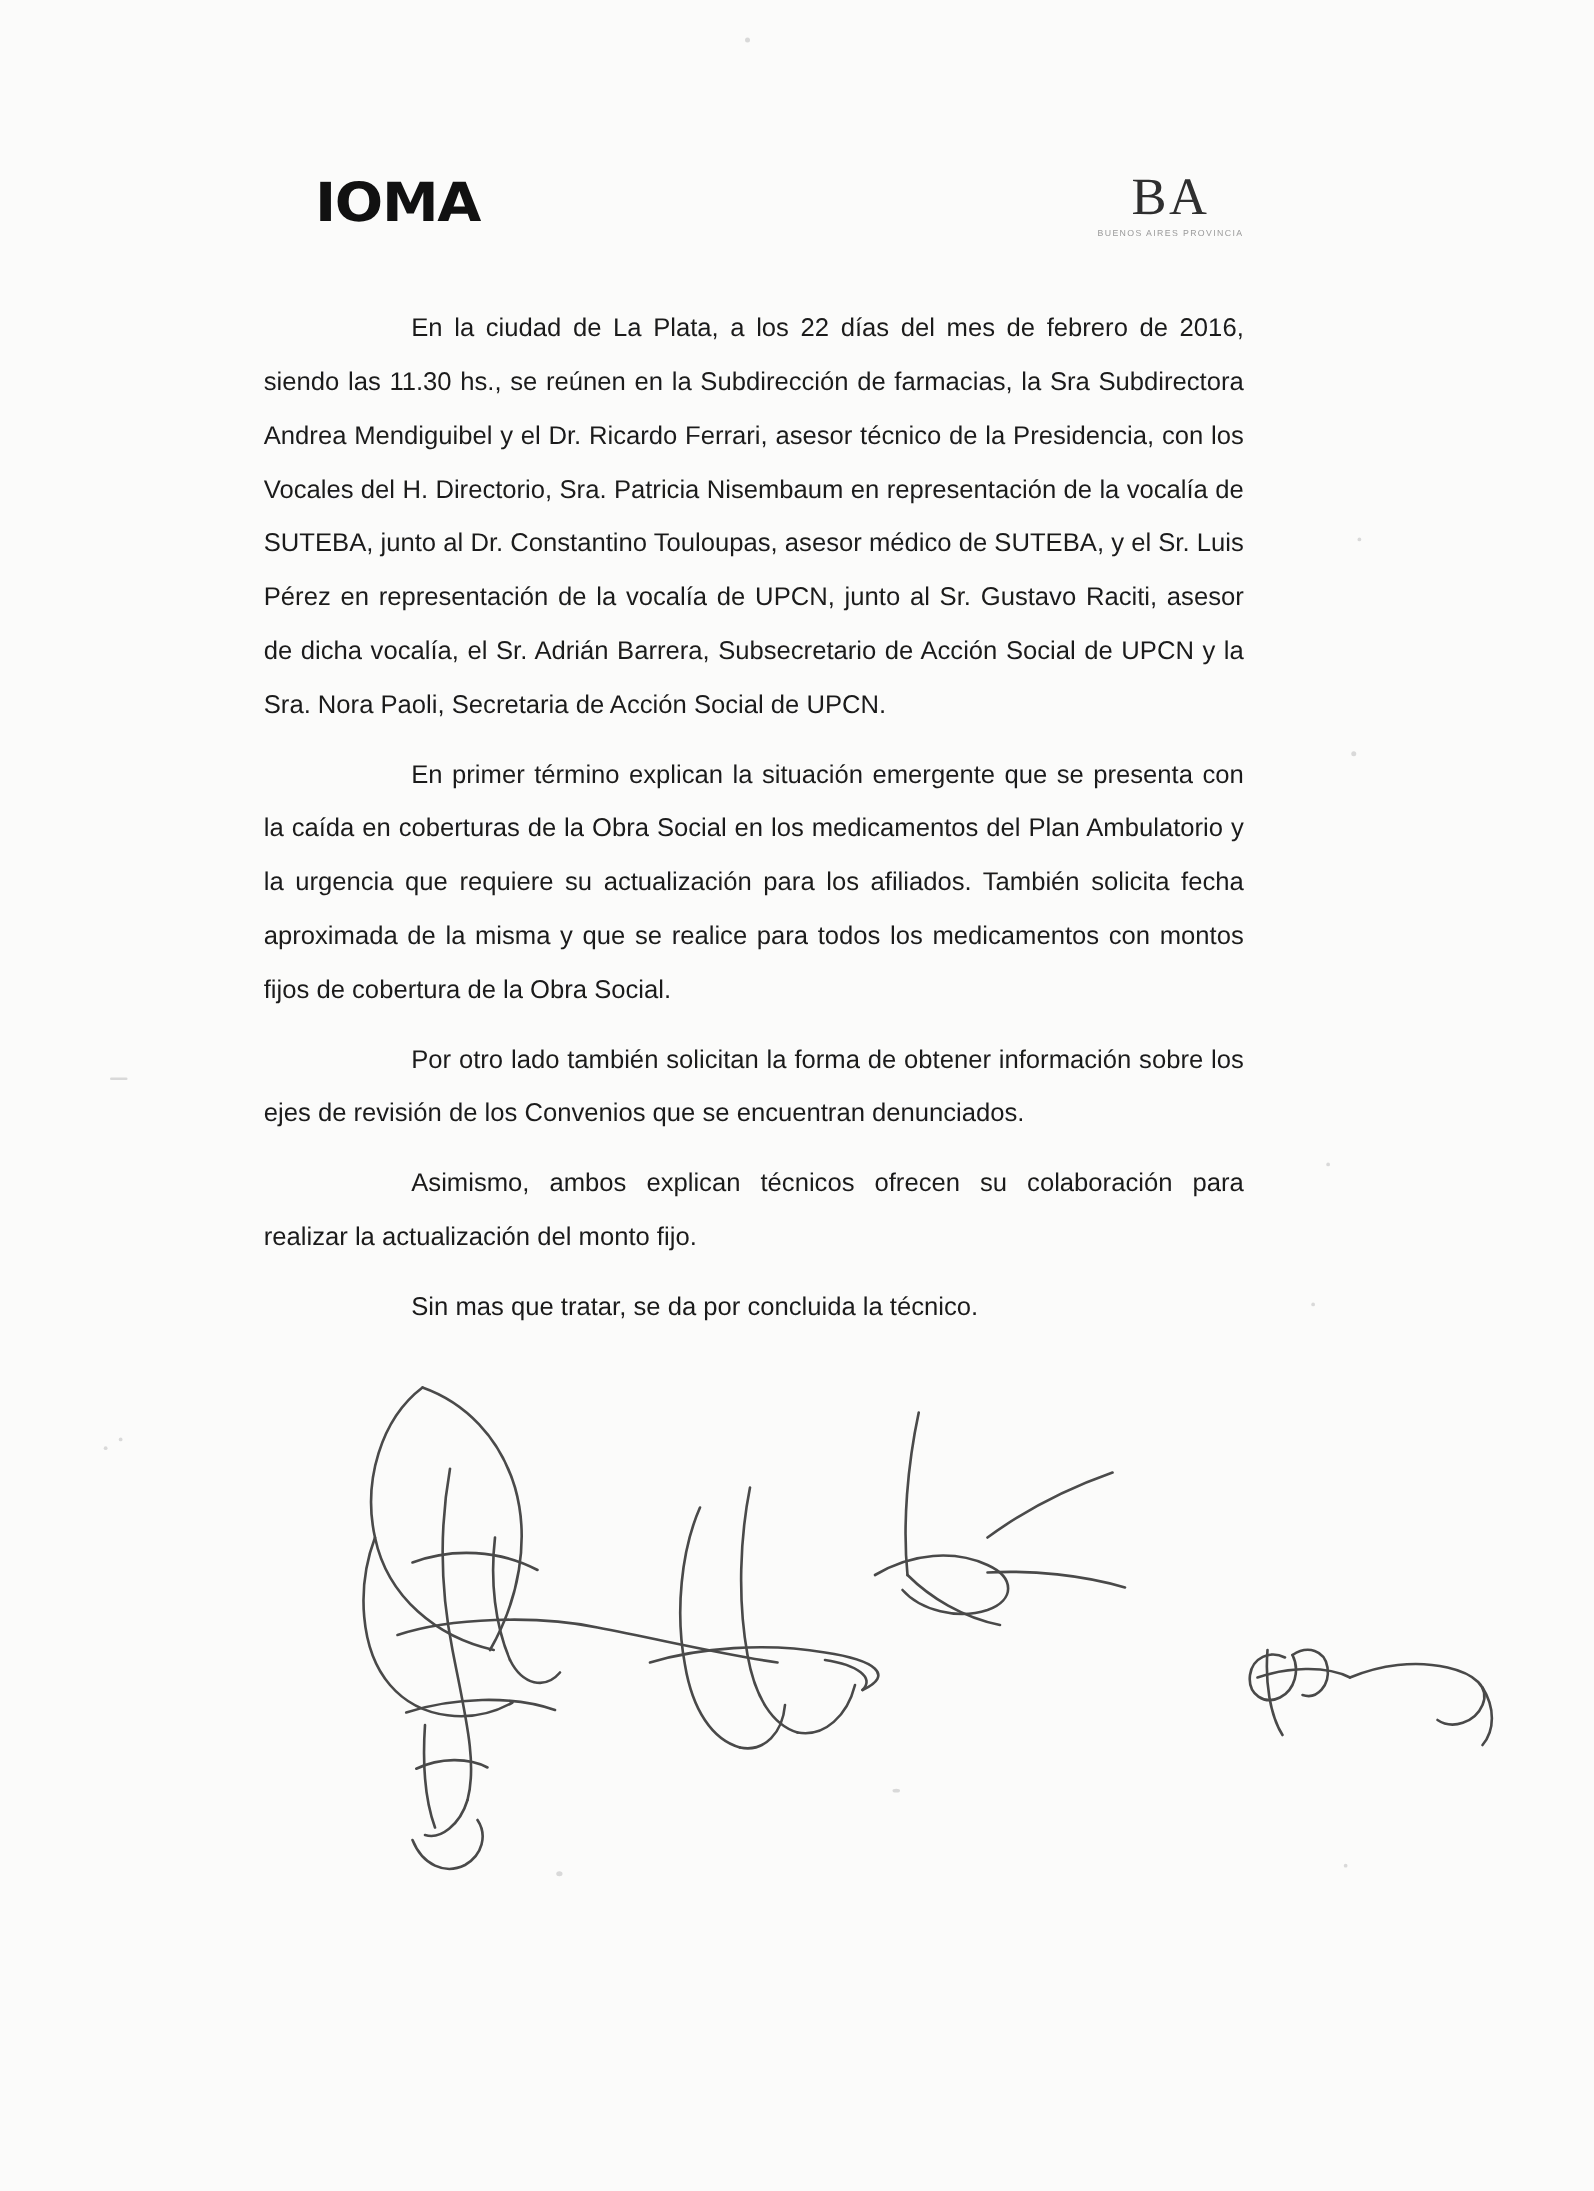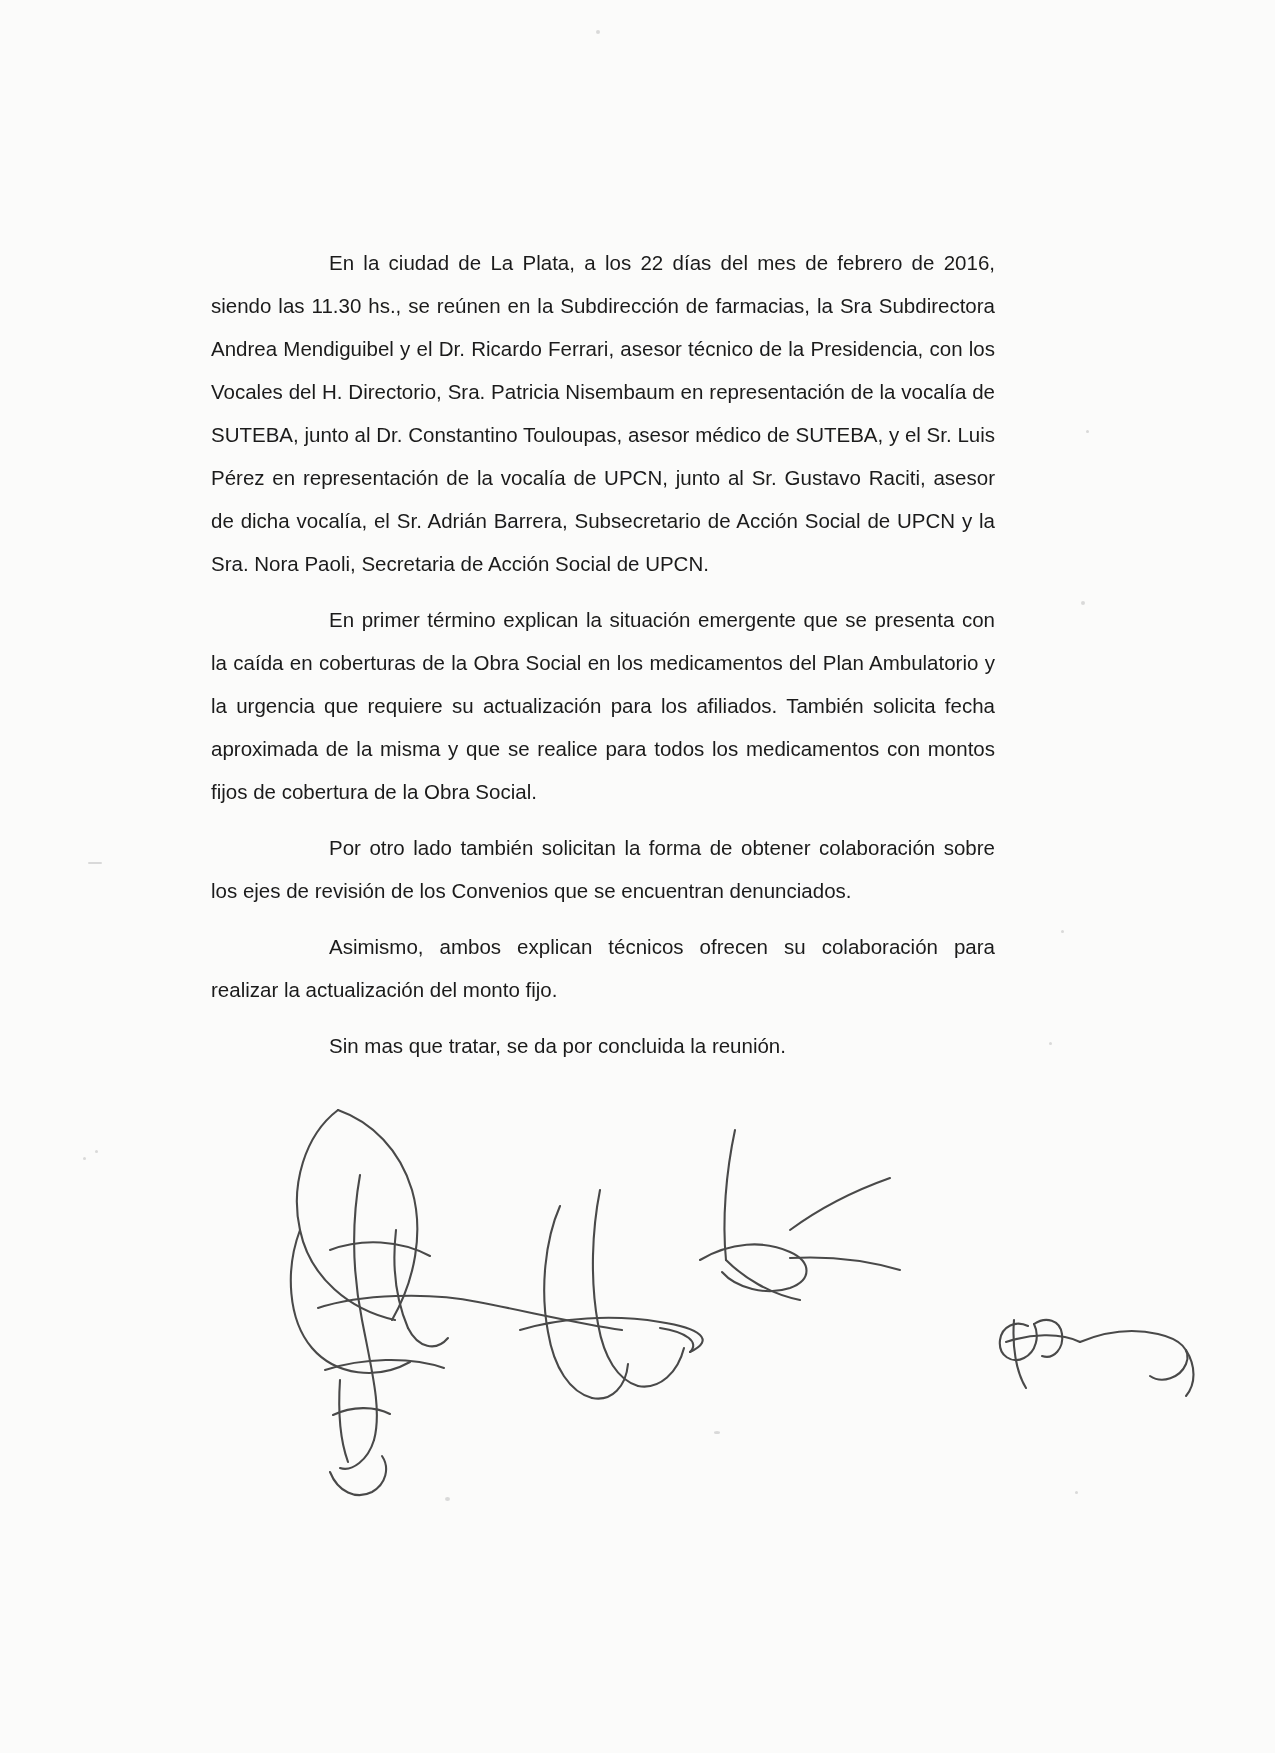--- a/index.html
+++ b/index.html
@@ -103,27 +103,34 @@
   <div class="speck" style="left:1081px; top:601px; width:4px; height:4px;"></div>
   <div class="speck" style="left:1061px; top:930px; width:3px; height:3px;"></div>
   <div class="speck" style="left:1049px; top:1042px; width:3px; height:3px;"></div>
   <div class="speck" style="left:1075px; top:1491px; width:3px; height:3px;"></div>
   <div class="speck" style="left:88px; top:862px; width:14px; height:2px; border-radius:1px;"></div>
   <div class="speck" style="left:83px; top:1157px; width:3px; height:3px;"></div>
   <div class="speck" style="left:95px; top:1150px; width:3px; height:3px;"></div>
   <div class="speck" style="left:445px; top:1497px; width:5px; height:4px;"></div>
   <div class="speck" style="left:714px; top:1431px; width:6px; height:3px;"></div>
 
+  <div class="header">
+    <div class="logo-ioma">IOMA</div>
+    <div class="logo-ba">
+      <div class="ba-text">BA</div>
+      <div class="ba-sub">BUENOS AIRES PROVINCIA</div>
+    </div>
+  </div>
 
   <div class="body-text">
     <p>En la ciudad de La Plata, a los 22 días del mes de febrero de 2016, siendo las 11.30 hs., se reúnen en la Subdirección de farmacias, la Sra Subdirectora Andrea Mendiguibel y el Dr. Ricardo Ferrari, asesor técnico de la Presidencia, con los Vocales del H. Directorio, Sra. Patricia Nisembaum en representación de la vocalía de SUTEBA, junto al Dr. Constantino Touloupas, asesor médico de SUTEBA, y el Sr. Luis Pérez en representación de la vocalía de UPCN, junto al Sr. Gustavo Raciti, asesor de dicha vocalía, el Sr. Adrián Barrera, Subsecretario de Acción Social de UPCN y la Sra. Nora Paoli, Secretaria de Acción Social de UPCN.</p>
     <p>En primer término explican la situación emergente que se presenta con la caída en coberturas de la Obra Social en los medicamentos del Plan Ambulatorio y la urgencia que requiere su actualización para los afiliados. También solicita fecha aproximada de la misma y que se realice para todos los medicamentos con montos fijos de cobertura de la Obra Social.</p>
-    <p>Por otro lado también solicitan la forma de obtener colaboración sobre los ejes de revisión de los Convenios que se encuentran denunciados.</p>
+    <p>Por otro lado también solicitan la forma de obtener información sobre los ejes de revisión de los Convenios que se encuentran denunciados.</p>
     <p>Asimismo, ambos explican técnicos ofrecen su colaboración para realizar la actualización del monto fijo.</p>
-    <p>Sin mas que tratar, se da por concluida la reunión.</p>
+    <p>Sin mas que tratar, se da por concluida la técnico.</p>
   </div>
 
   <div class="signatures">
     <svg class="sig-svg" width="1275" height="420" viewBox="0 0 1275 420">
       <g fill="none" stroke="#2b2b2b" stroke-width="2.1" stroke-linecap="round" stroke-linejoin="round" opacity="0.85">
 
         <path d="M338 30 C305 55, 290 105, 300 150 C310 198, 350 230, 395 240"></path>
         <path d="M338 30 C372 42, 400 70, 412 110 C424 152, 415 200, 392 240"></path>
         <path d="M300 150 C285 190, 288 240, 312 268 C336 296, 378 300, 410 282"></path>
         <path d="M360 95 C352 140, 352 190, 362 240 C372 292, 382 330, 374 360"></path>

